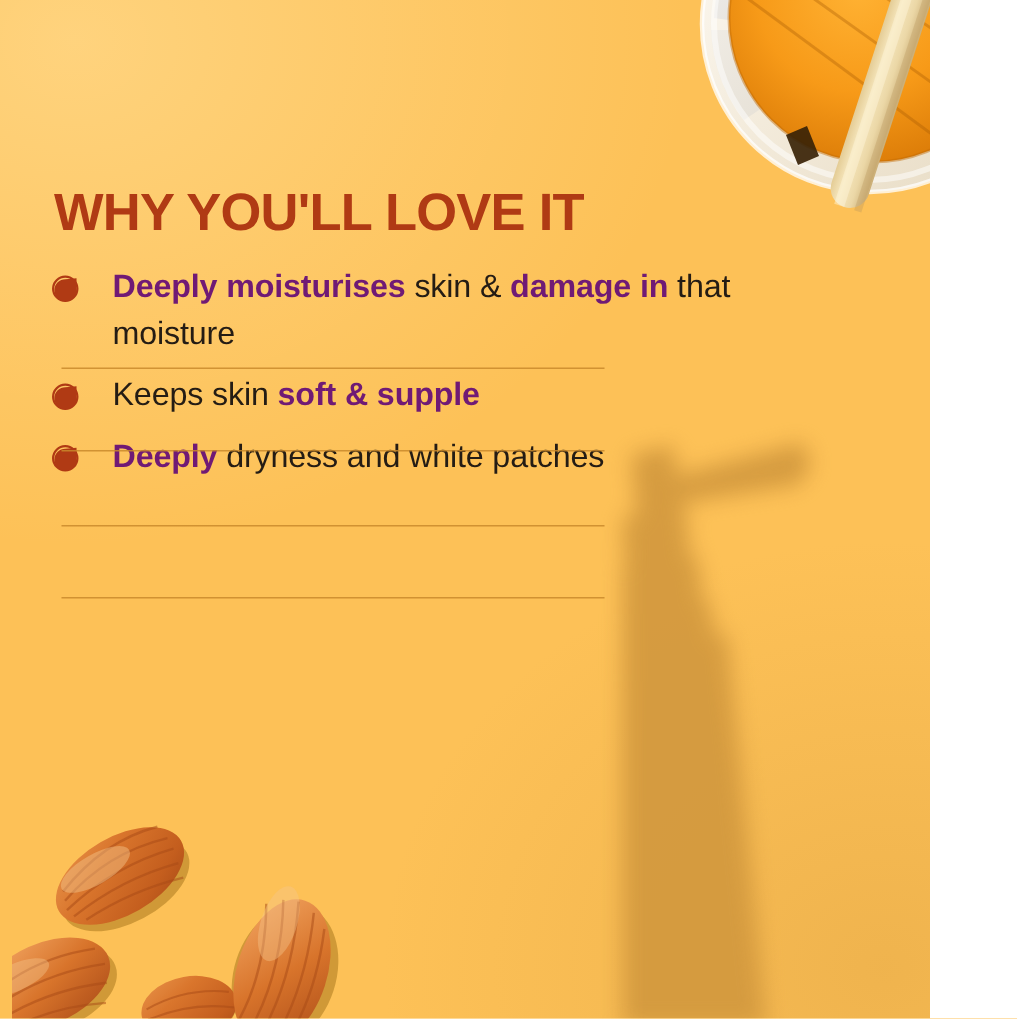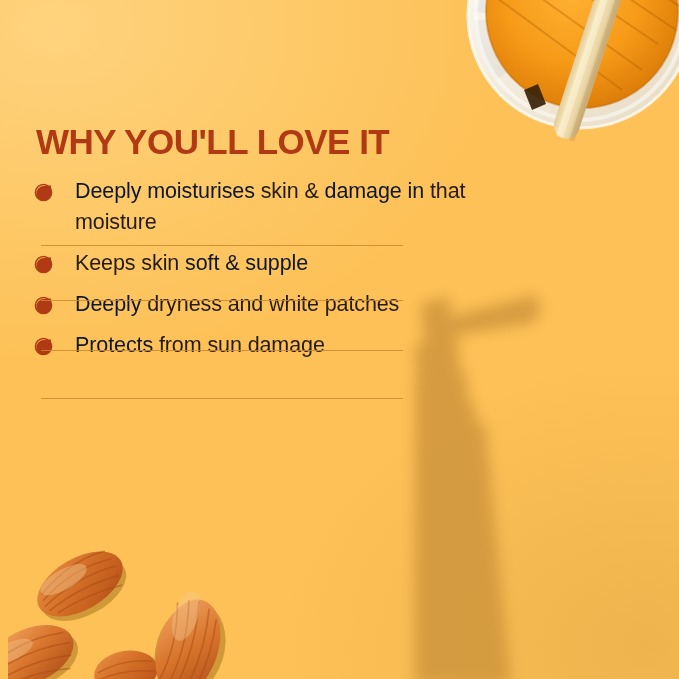--- a/index.html
+++ b/index.html
@@ -8,21 +8,21 @@
   }
   body {
     width: 679px;
     height: 679px;
     overflow: hidden;
     font-family: "Liberation Sans", sans-serif;
   }
 
   #poster {
     position: relative;
-    width: 679px;
+    width: 620px;
     height: 679px;
     background: #FDC157;
     overflow: hidden;
   }
 
   
   .bg-wash {
     position: absolute;
     inset: 0;
     background:
@@ -118,22 +118,22 @@
     flex: 1 1 auto;
     font-family: "Liberation Sans", sans-serif;
     font-size: 21.5px;
     line-height: 31px;
     color: #241C14;
     letter-spacing: -0.1px;
     padding-bottom: 10px;
   }
 
   .benefit-text .em {
-    font-weight: 400;
-    color: #0f172a;
+    font-weight: 700;
+    color: #701a75;
   }
 
   .benefit-sep {
     position: absolute;
     left: 41px;
     width: 362px;
     height: 1px;
     background: #C98A2C;
     opacity: 0.85;
   }
@@ -306,27 +306,20 @@
 
       <li class="benefit-item">
         <svg class="bullet-icon" viewBox="0 0 24 24">
           <circle cx="12" cy="12" r="10.2" fill="none" stroke="#B03A14" stroke-width="1.9"></circle>
           <path d="M21.5 3.2 L21.5 13.2 A9.3 9.3 0 1 1 12.2 3.9 Z" fill="#B03A14"></path>
         </svg>
         <span class="benefit-text"><span class="em">Deeply </span><span>dryness and white patches</span></span>
       </li>
 
 
-      <li class="benefit-item">
-        <svg class="bullet-icon" viewBox="0 0 24 24">
-          <circle cx="12" cy="12" r="10.2" fill="none" stroke="#B03A14" stroke-width="1.9"></circle>
-          <path d="M21.5 3.2 L21.5 13.2 A9.3 9.3 0 1 1 12.2 3.9 Z" fill="#B03A14"></path>
-        </svg>
-        <span class="benefit-text"><span class="em">Protects </span><span>from sun damage</span></span>
-      </li>
 
     </ul>
 
     <div class="benefit-sep" style="top:245px"></div>
     <div class="benefit-sep" style="top:300px"></div>
     <div class="benefit-sep" style="top:350px"></div>
     <div class="benefit-sep" style="top:398px"></div>
 
   </div>
 </div>

